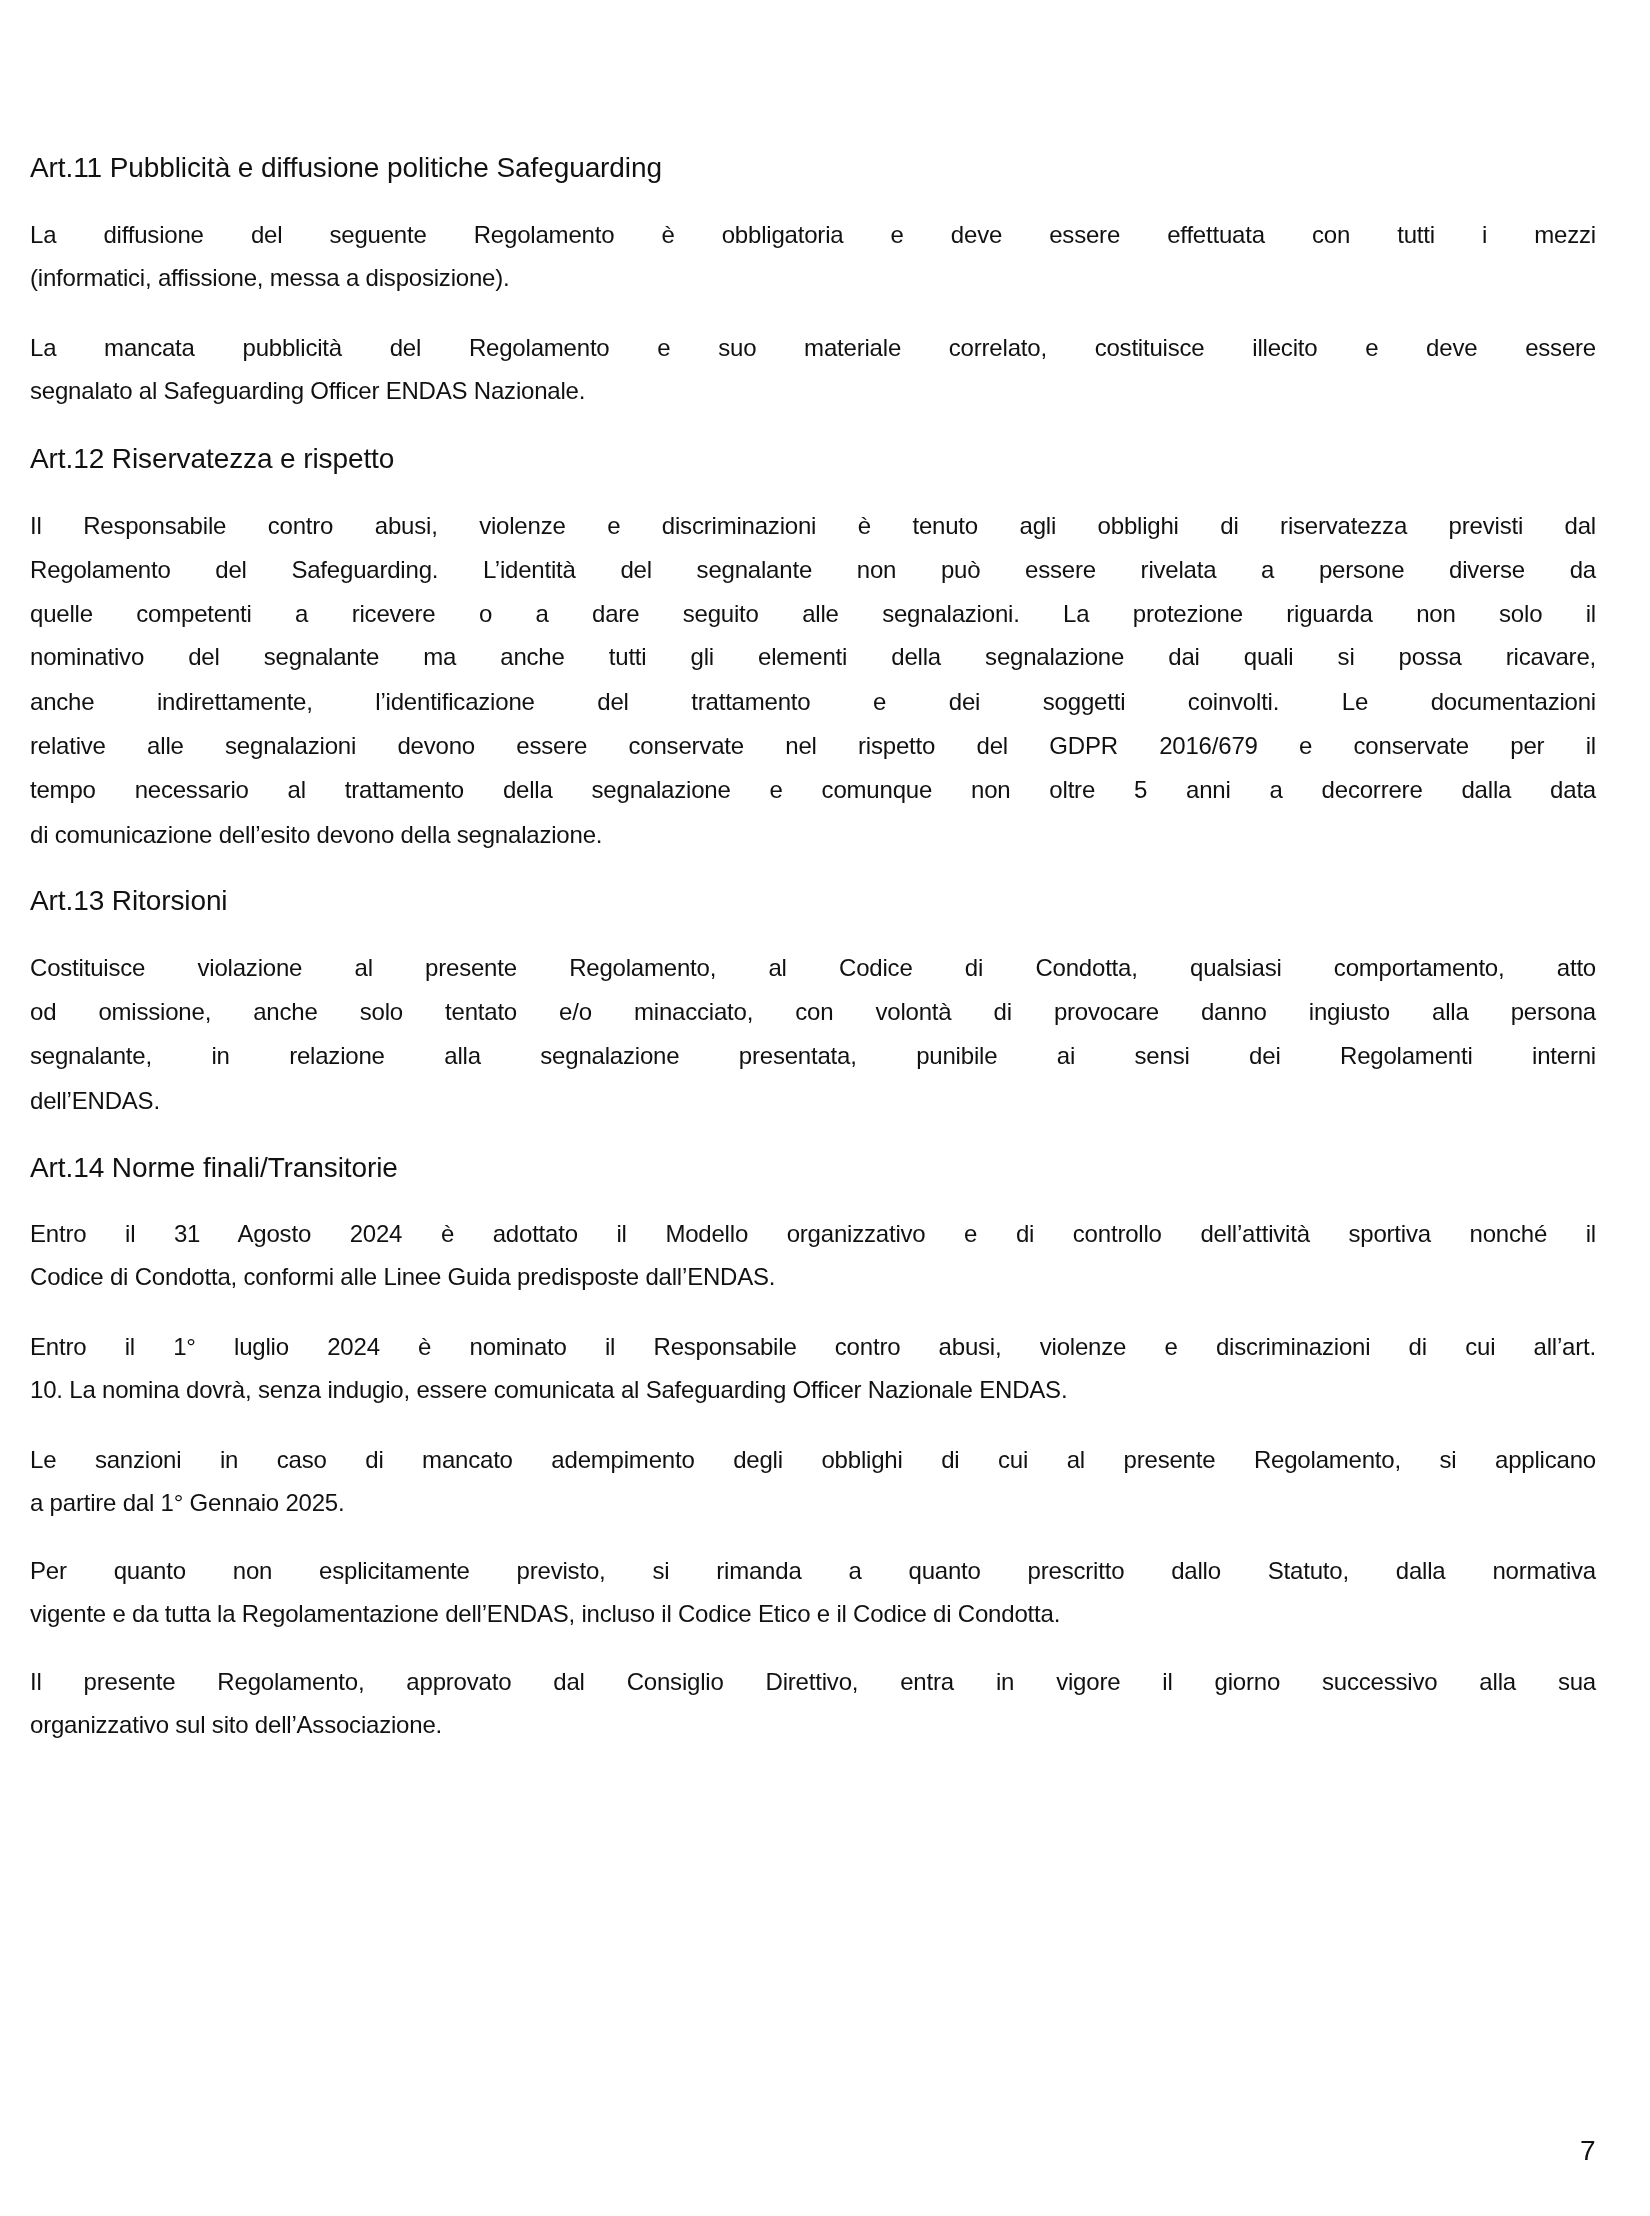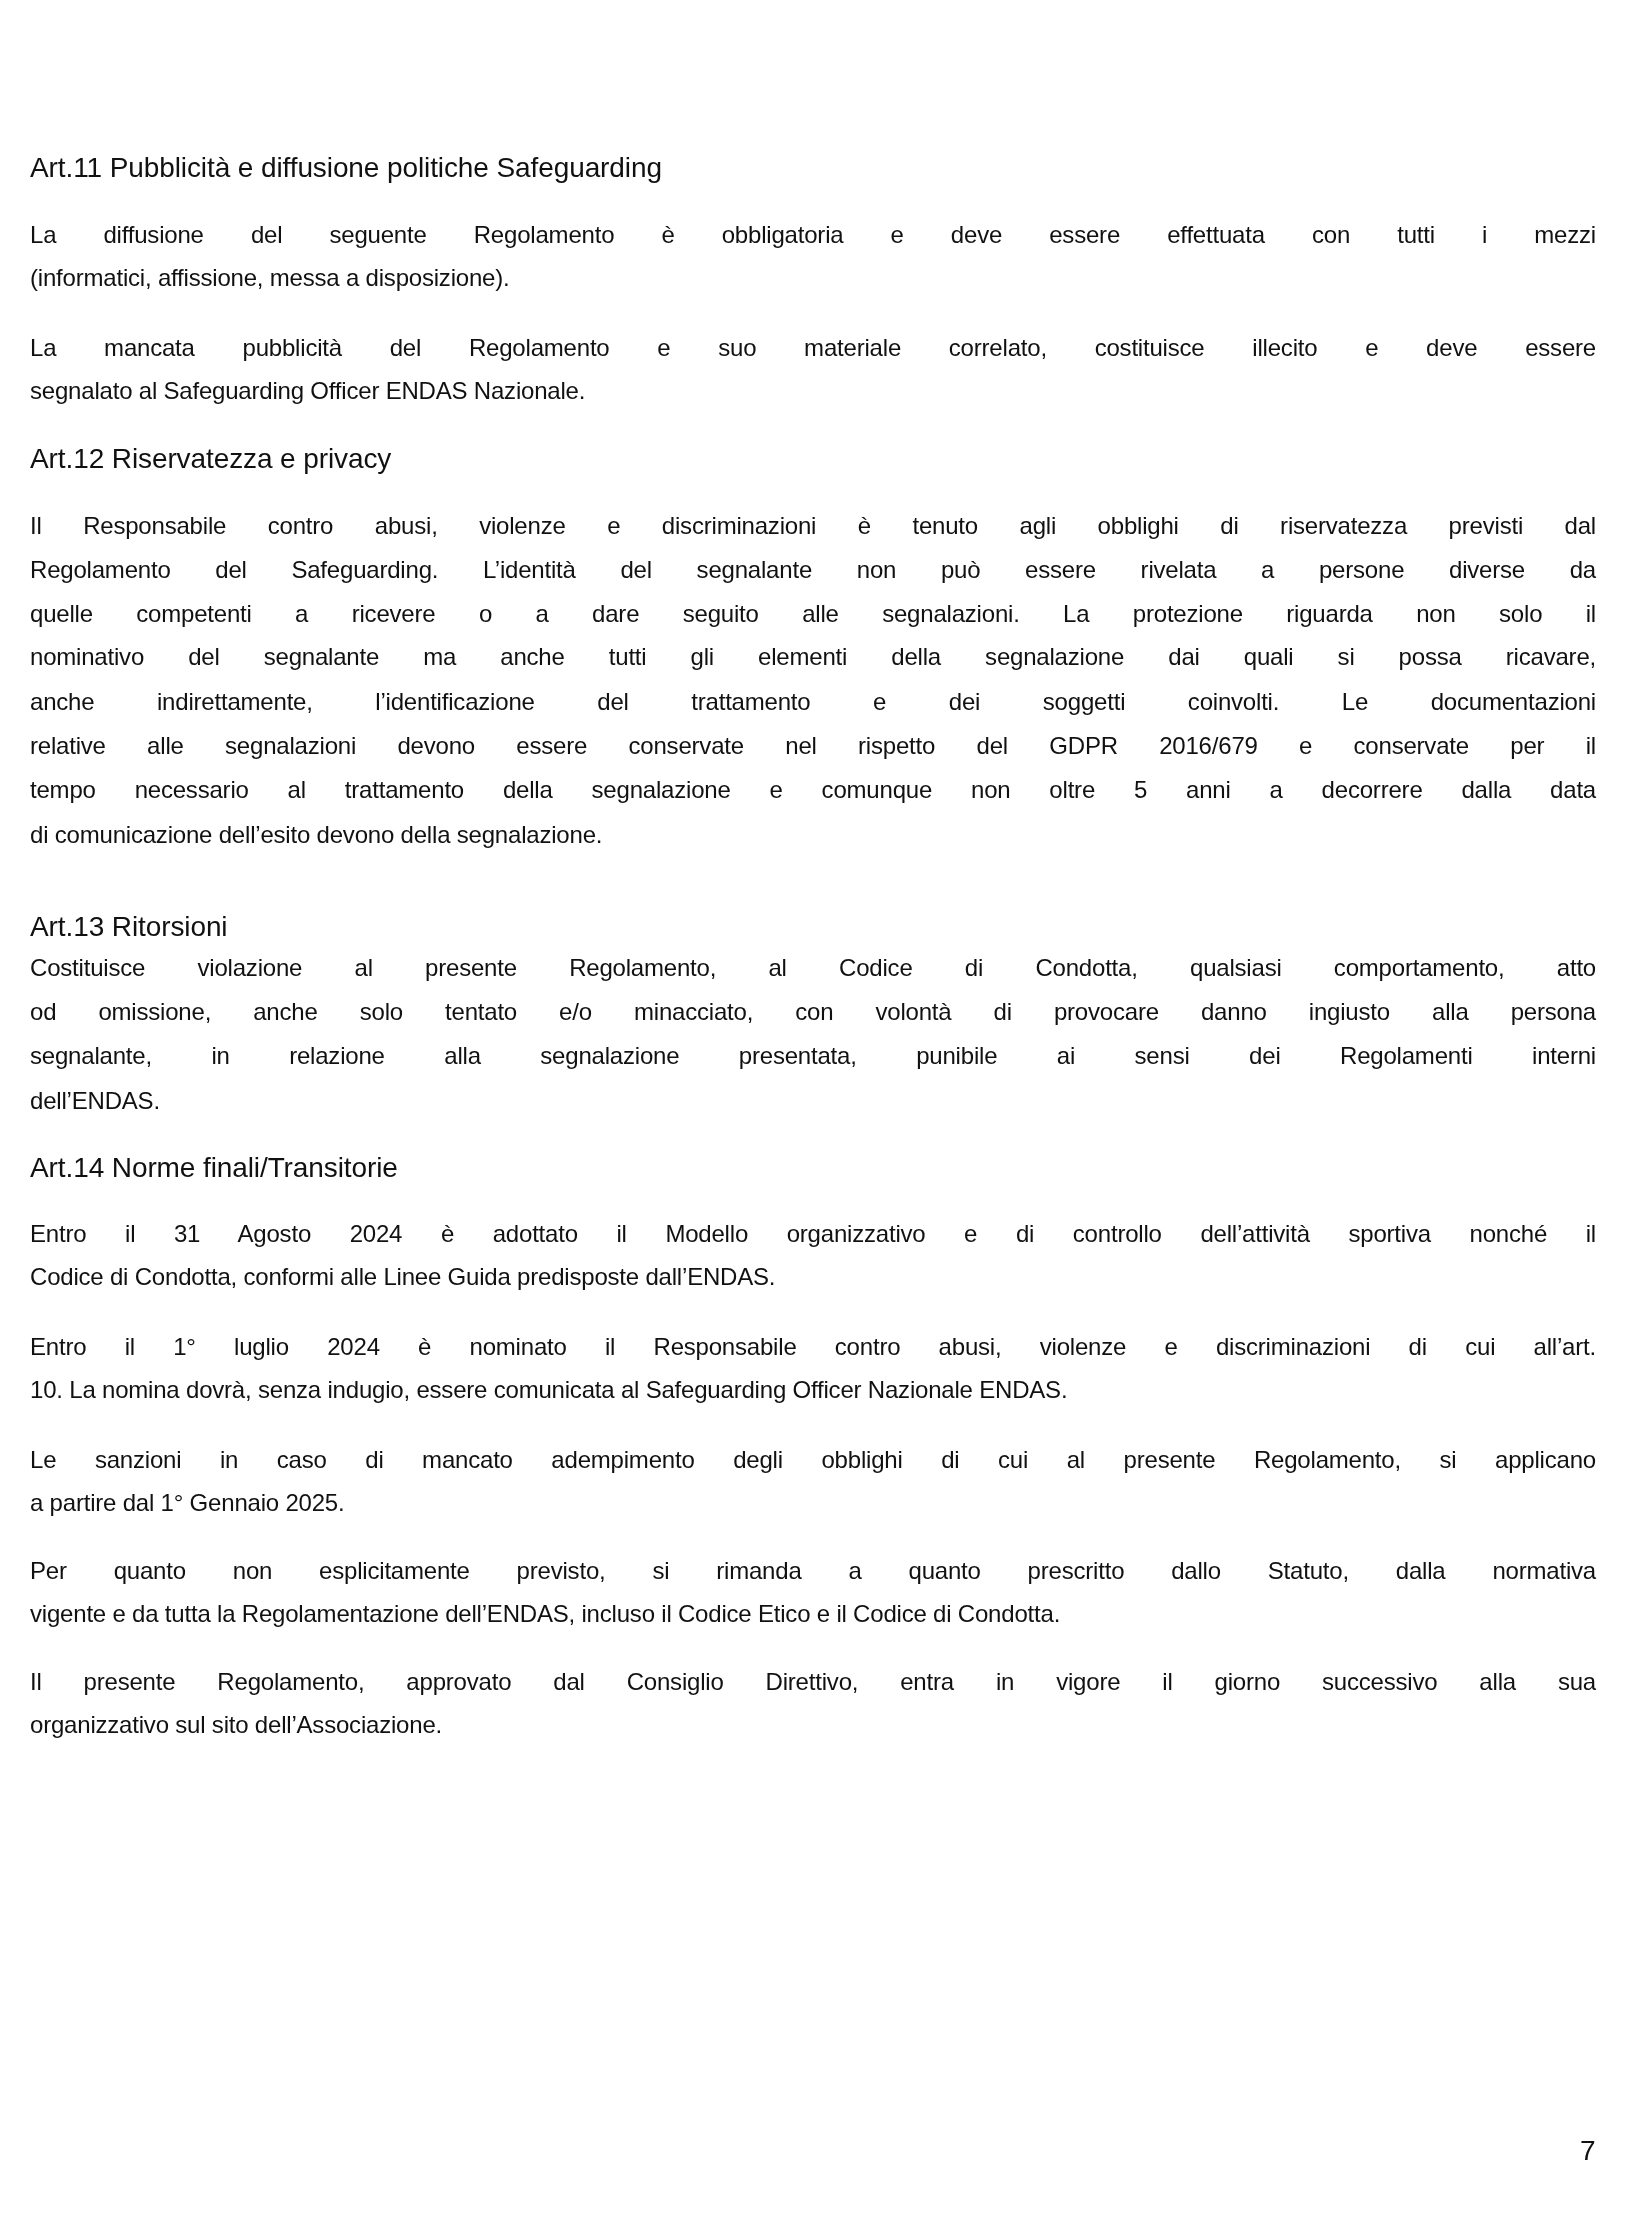--- a/index.html
+++ b/index.html
@@ -26,31 +26,31 @@
 <body>
 
 <div class="page">
 
   <div class="line heading" style="top:151px">Art.11 Pubblicità e diffusione politiche Safeguarding</div>
   <div class="line just" style="top:218px">La diffusione del seguente Regolamento è obbligatoria e deve essere effettuata con tutti i mezzi</div>
   <div class="line" style="top:261px">(informatici, affissione, messa a disposizione).</div>
   <div class="line just" style="top:331px">La mancata pubblicità del Regolamento e suo materiale correlato, costituisce illecito e deve essere</div>
   <div class="line" style="top:374px">segnalato al Safeguarding Officer ENDAS Nazionale.</div>
 
-  <div class="line heading" style="top:442px">Art.12 Riservatezza e privacy</div>
+  <div class="line heading" style="top:442px">Art.12 Riservatezza e rispetto</div>
   <div class="line just" style="top:509px">Il Responsabile contro abusi, violenze e discriminazioni è tenuto agli obblighi di riservatezza previsti dal</div>
   <div class="line just" style="top:553px">Regolamento del Safeguarding. L’identità del segnalante non può essere rivelata a persone diverse da</div>
   <div class="line just" style="top:597px">quelle competenti a ricevere o a dare seguito alle segnalazioni. La protezione riguarda non solo il</div>
   <div class="line just" style="top:640px">nominativo del segnalante ma anche tutti gli elementi della segnalazione dai quali si possa ricavare,</div>
   <div class="line just" style="top:685px">anche indirettamente, l’identificazione del trattamento e dei soggetti coinvolti. Le documentazioni</div>
   <div class="line just" style="top:729px">relative alle segnalazioni devono essere conservate nel rispetto del GDPR 2016/679 e conservate per il</div>
   <div class="line just" style="top:773px">tempo necessario al trattamento della segnalazione e comunque non oltre 5 anni a decorrere dalla data</div>
   <div class="line" style="top:818px">di comunicazione dell’esito devono della segnalazione.</div>
 
-  <div class="line heading" style="top:910px">Art.13 Ritorsioni</div>
+  <div class="line heading" style="top:884px">Art.13 Ritorsioni</div>
   <div class="line just" style="top:951px">Costituisce violazione al presente Regolamento, al Codice di Condotta, qualsiasi comportamento, atto</div>
   <div class="line just" style="top:995px">od omissione, anche solo tentato e/o minacciato, con volontà di provocare danno ingiusto alla persona</div>
   <div class="line just" style="top:1039px">segnalante, in relazione alla segnalazione presentata, punibile ai sensi dei Regolamenti interni</div>
   <div class="line" style="top:1084px">dell’ENDAS.</div>
 
   <div class="line heading" style="top:1151px">Art.14 Norme finali/Transitorie</div>
   <div class="line just" style="top:1217px">Entro il 31 Agosto 2024 è adottato il Modello organizzativo e di controllo dell’attività sportiva nonché il</div>
   <div class="line" style="top:1260px">Codice di Condotta, conformi alle Linee Guida predisposte dall’ENDAS.</div>
   <div class="line just" style="top:1330px">Entro il 1° luglio 2024 è nominato il Responsabile contro abusi, violenze e discriminazioni di cui all’art.</div>
   <div class="line" style="top:1373px">10. La nomina dovrà, senza indugio, essere comunicata al Safeguarding Officer Nazionale ENDAS.</div>

